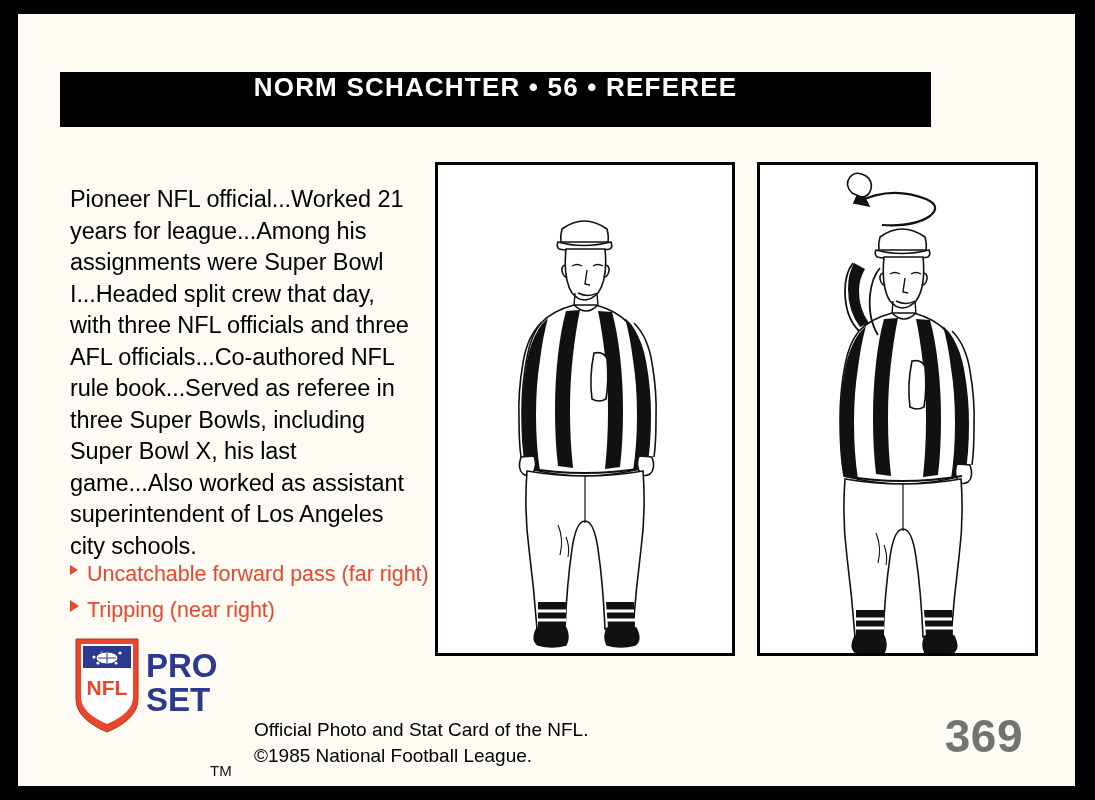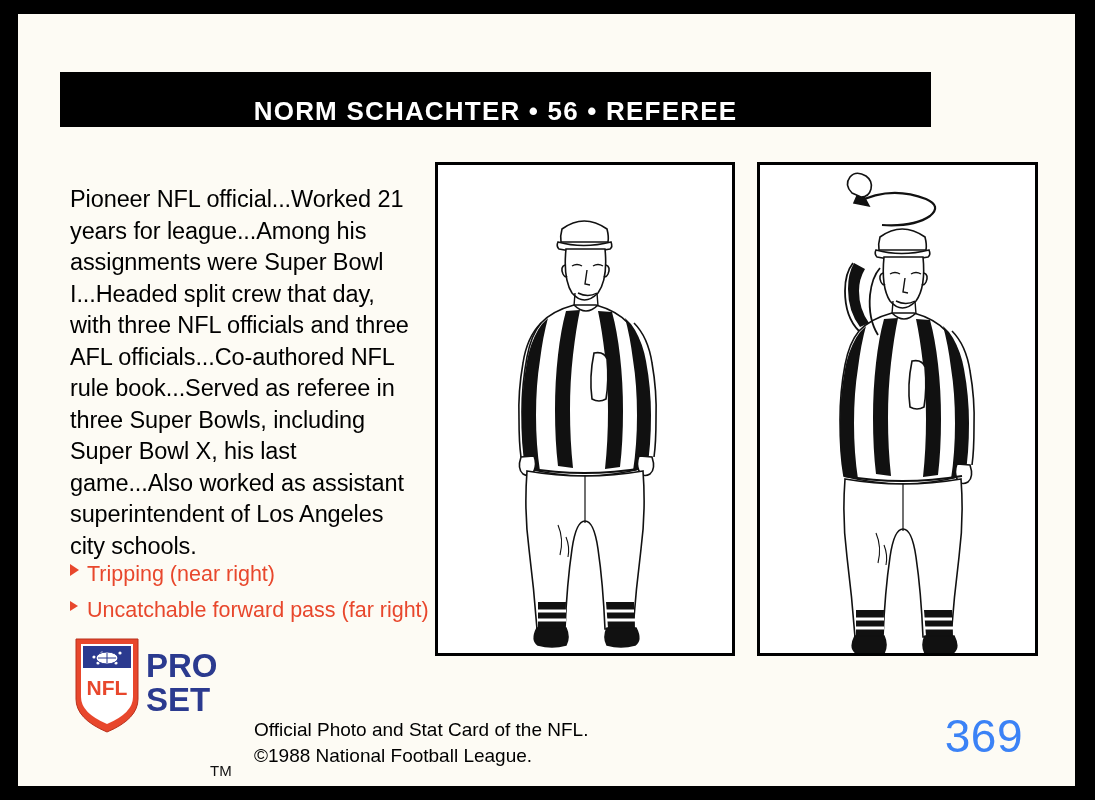--- a/index.html
+++ b/index.html
@@ -35,21 +35,21 @@
   
   .title-bar {
     position: absolute;
     left: 42px;
     top: 58px;
     width: 871px;
     height: 55px;
     background: #000000;
     color: #ffffff;
     display: flex;
-    align-items: flex-end;
+    align-items: flex-start;
     justify-content: center;
     letter-spacing: 1.2px;
   }
   .title-text {
     font-size: 26px;
     font-weight: bold;
     font-family: "Liberation Sans", sans-serif;
     white-space: nowrap;
   }
 
@@ -146,46 +146,46 @@
     line-height: 26px;
     color: #000000;
     font-family: "Liberation Sans", sans-serif;
   }
 
   .card-number {
     position: absolute;
     right: 52px;
     top: 695px;
     font-size: 46px;
-    font-weight: normal;
-    color: #3b82f6;
+    font-weight: bold;
+    color: #737373;
     font-family: "Liberation Sans", sans-serif;
     letter-spacing: 0.5px;
   }
 </style>
 </head>
 <body>
 
 <div class="card-outer">
   <div class="card">
 
     <div class="title-bar">
       <span class="title-text">NORM SCHACHTER • 56 • REFEREE</span>
     </div>
 
     <div class="bio">Pioneer NFL official...Worked 21 years for league...Among his assignments were Super Bowl I...Headed split crew that day, with three NFL officials and three AFL officials...Co-authored NFL rule book...Served as referee in three Super Bowls, including Super Bowl X, his last game...Also worked as assistant superintendent of Los Angeles city schools.</div>
 
     <div class="caption-list">
       <span class="caption-item">
+        <span class="tri small"></span>
+        <span>Uncatchable forward pass (far right)</span>
+      </span>
+      <span class="caption-item">
         <span class="tri"></span>
         <span>Tripping (near right)</span>
-      </span>
-      <span class="caption-item">
-        <span class="tri small"></span>
-        <span>Uncatchable forward pass (far right)</span>
       </span>
     </div>
 
     <div class="photo-frame frame-left">
       <svg class="ref-svg" width="294" height="488" viewBox="0 0 294 488">
         <g fill="none" stroke="#111" stroke-width="1.6">
 
           <path d="M124 64 q22 -16 45 0 q2 8 1 13 l-47 0 q-1 -6 1 -13 z" fill="#fff"></path>
           <path d="M120 77 q25 7 53 0 q2 5 -1 7 q-26 6 -51 0 q-3 -3 -1 -7 z" fill="#fff"></path>
 
@@ -318,19 +318,19 @@
         <text x="37" y="62" font-family="Liberation Sans, sans-serif" font-size="21" font-weight="bold" fill="#e8472c" text-anchor="middle">NFL</text>
 
         <text x="76" y="44" font-family="Liberation Sans, sans-serif" font-size="33" font-weight="bold" fill="#2b3a8f">PRO</text>
         <text x="76" y="78" font-family="Liberation Sans, sans-serif" font-size="33" font-weight="bold" fill="#2b3a8f">SET</text>
       </svg>
     </div>
     <div class="tm">TM</div>
 
     <div class="legal">
       <div>Official Photo and Stat Card of the NFL.</div>
-      <div>©1988 National Football League.</div>
+      <div>©1985 National Football League.</div>
     </div>
 
     <div class="card-number">369</div>
 
   </div>
 </div>
 
 </body></html>

